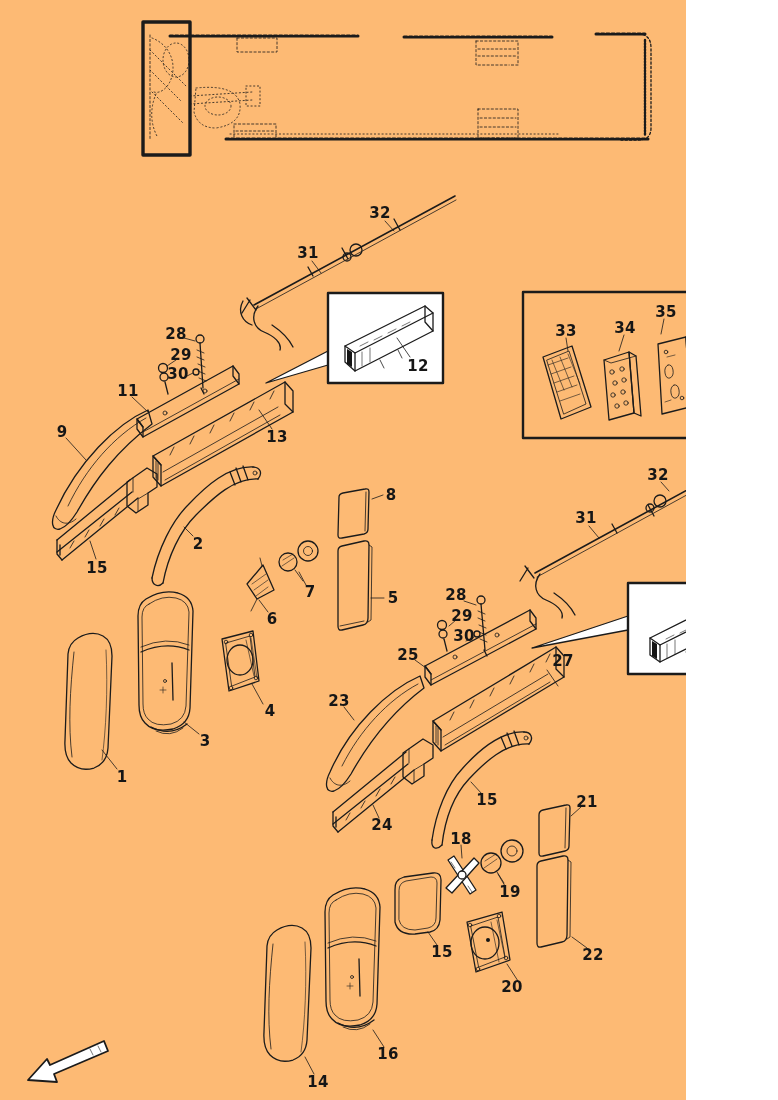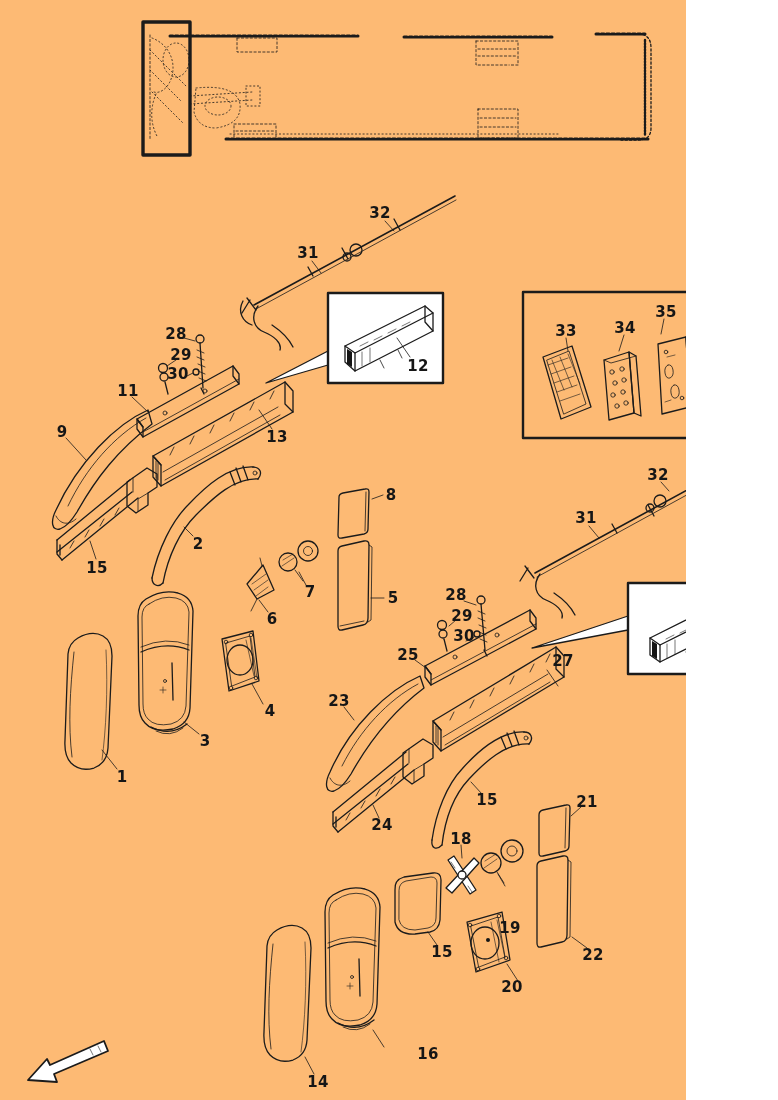--- a/index.html
+++ b/index.html
@@ -403,23 +403,23 @@
       <span class="callout" style="left: 456px; top: 595px;">28</span>
       <span class="callout" style="left: 462px; top: 616px;">29</span>
       <span class="callout" style="left: 464px; top: 636px;">30</span>
       <span class="callout" style="left: 408px; top: 655px;">25</span>
       <span class="callout" style="left: 563px; top: 661px;">27</span>
       <span class="callout" style="left: 339px; top: 701px;">23</span>
       <span class="callout" style="left: 382px; top: 825px;">24</span>
       <span class="callout" style="left: 487px; top: 800px;">15</span>
       <span class="callout" style="left: 587px; top: 802px; text-align: center;">21</span>
       <span class="callout" style="left: 461px; top: 839px;">18</span>
-      <span class="callout" style="left: 510px; top: 928px; text-align: right;">19</span>
+      <span class="callout" style="left: 510px; top: 892px; text-align: right;">19</span>
       <span class="callout" style="left: 442px; top: 952px;">15</span>
       <span class="callout" style="left: 512px; top: 987px;">20</span>
       <span class="callout" style="left: 593px; top: 955px;">22</span>
-      <span class="callout" style="left: 388px; top: 1054px; margin-left: 40px;">16</span>
+      <span class="callout" style="left: 388px; top: 1054px;">16</span>
       <span class="callout" style="left: 318px; top: 1082px;">14</span>
     </div>
 
 <span class="figcode">350 613</span>
 
 </div>
 
 </body></html>

